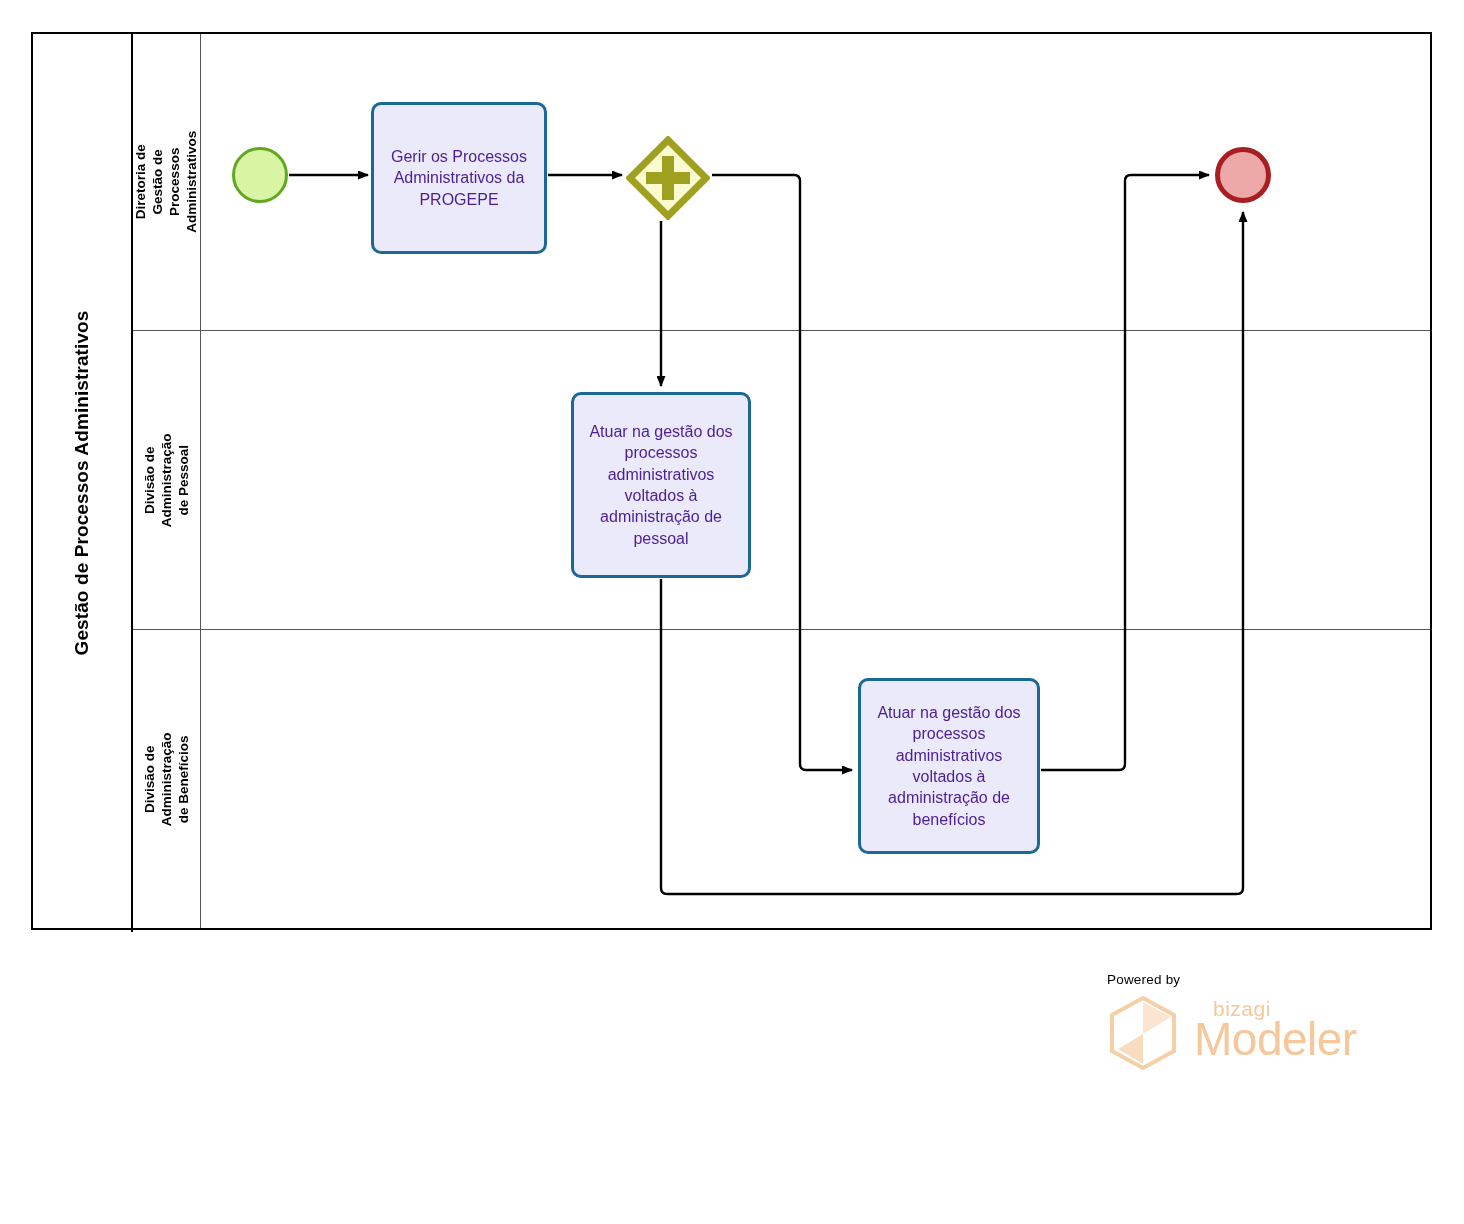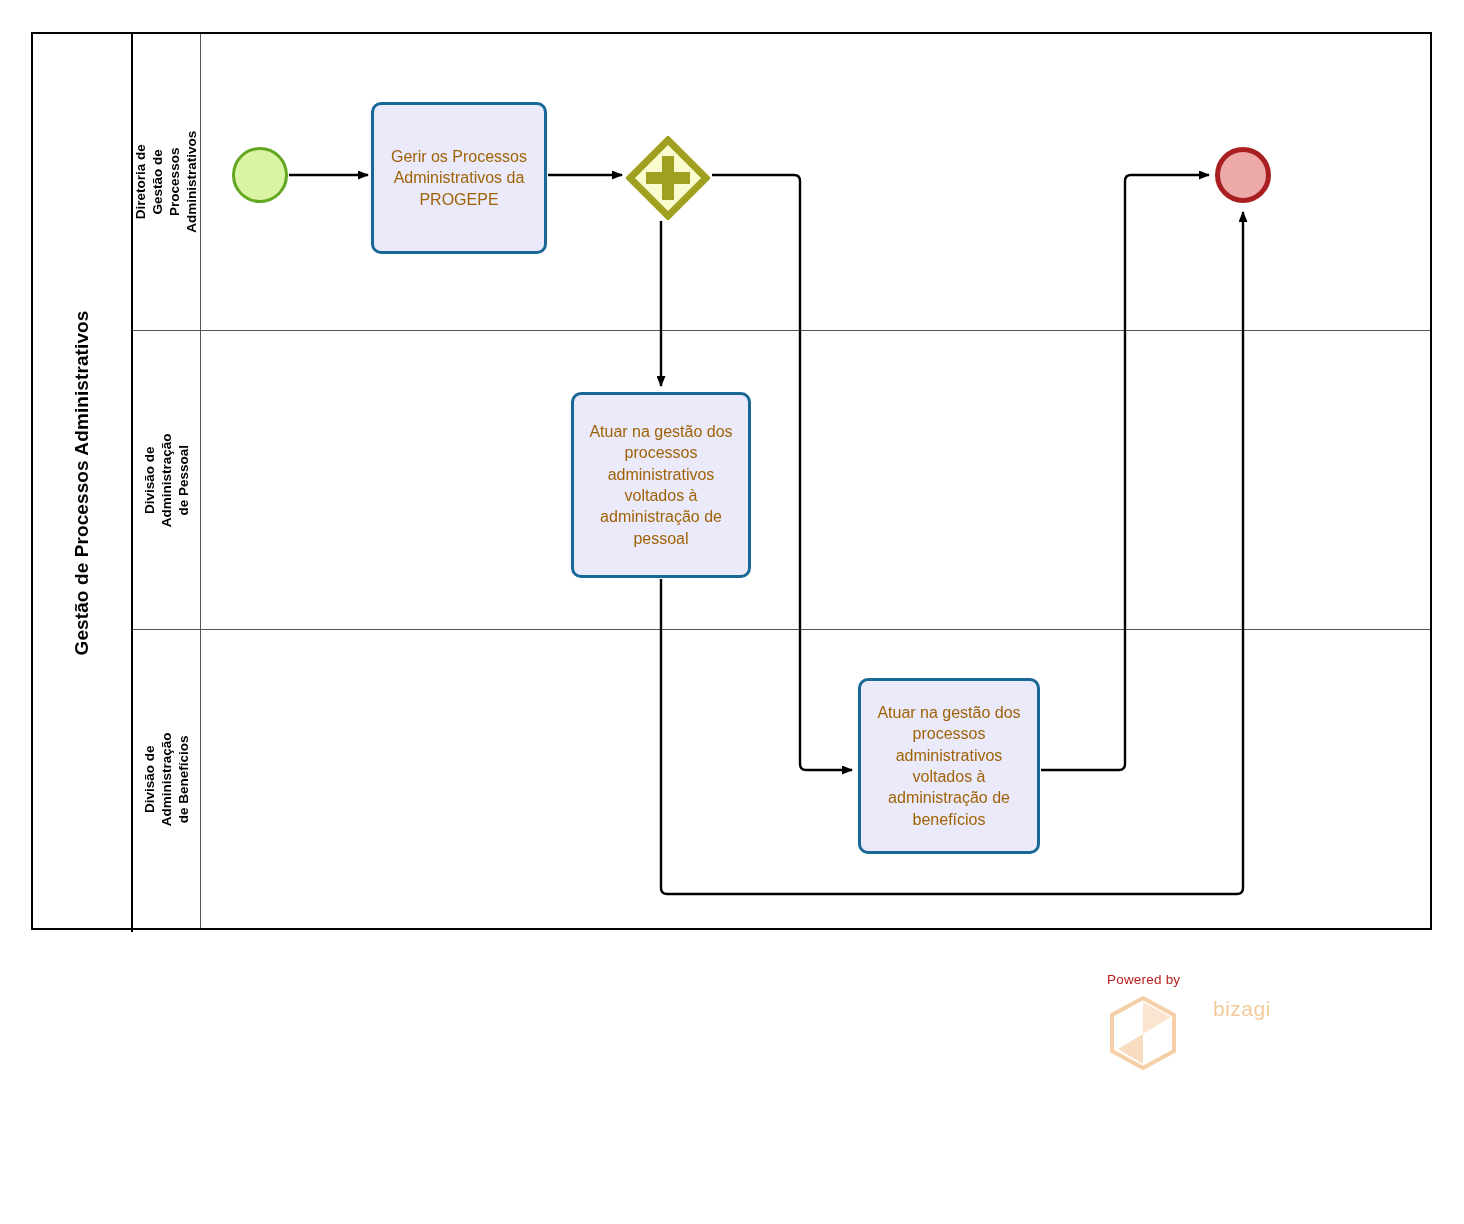--- a/index.html
+++ b/index.html
@@ -120,21 +120,21 @@
   }
 
   .task {
     border: 3px solid #1a6895;
     border-radius: 10px;
     background: #eaeafb;
     display: flex;
     align-items: center;
     justify-content: center;
     text-align: center;
-    color: #a16207;
+    color: #4c1d95;
     font-size: 16px;
     line-height: 1.33;
     padding: 4px 10px;
   }
   .task-1 { left: 371px; top: 102px;  width: 176px; height: 152px; }
   .task-2 { left: 571px; top: 392px;  width: 180px; height: 186px; }
   .task-3 { left: 858px; top: 678px;  width: 182px; height: 176px; }
 
   .gateway-wrap {
     left: 626px; top: 136px;
@@ -147,21 +147,21 @@
     position: absolute;
     left: 1104px;
     top: 972px;
     width: 270px;
     height: 100px;
   }
   .bizagi-powered {
     position: absolute;
     left: 3px; top: 0px;
     font-size: 13.5px;
-    color: #b91c1c;
+    color: #000000;
     letter-spacing: 0.2px;
   }
   .bizagi-logo {
     position: absolute;
     left: 0px; top: 22px;
   }
   .bizagi-word {
     position: absolute;
     left: 90px; top: 25px;
     font-size: 21px;
@@ -259,15 +259,16 @@
     <div class="bizagi-logo">
       <svg width="78" height="78" viewBox="0 0 78 78" xmlns="http://www.w3.org/2000/svg">
         <polygon points="39,4 70,21 70,57 39,74 8,57 8,21" fill="#ffffff" stroke="#f5cfa8" stroke-width="4"></polygon>
         <polygon points="39,40 39,8 67,23" fill="#fbe5d0"></polygon>
         <polygon points="39,40 14,55 39,70" fill="#f8dcc0"></polygon>
       </svg>
     </div>
 
     <div class="bizagi-word">bizagi</div>
 
+    <div class="bizagi-modeler">Modeler</div>
   </div>
 
 </div>
 
 </body></html>

